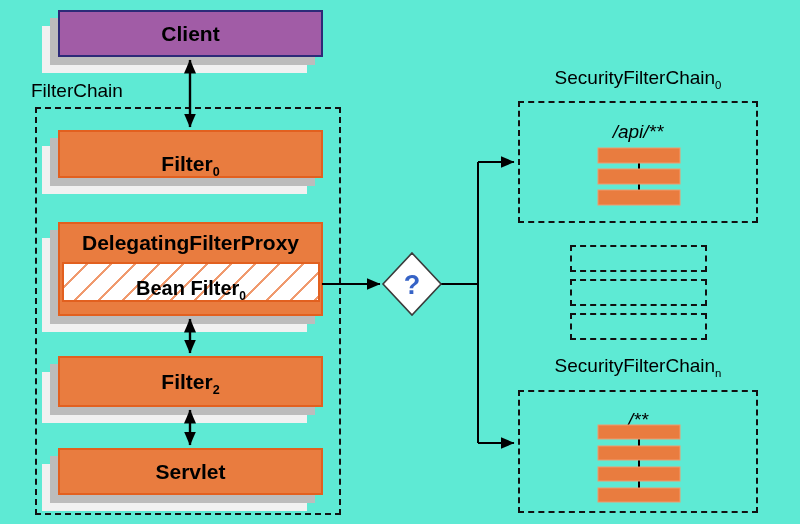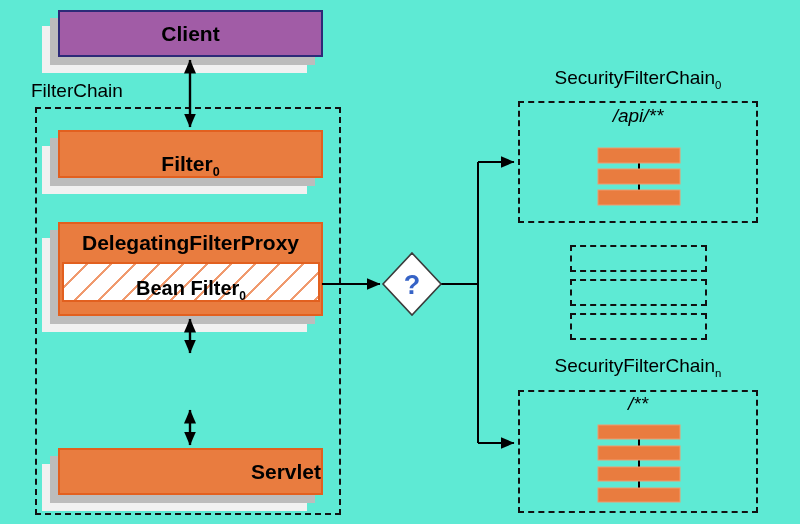--- a/index.html
+++ b/index.html
@@ -23,31 +23,31 @@
   .filter-top{top:130px;height:48px;align-items:flex-end;}
   .dfp{top:222px;height:94px;flex-direction:column;justify-content:flex-start;}
   .dfp-title{height:37px;display:flex;align-items:center;}
   .bean{
     position:absolute;left:2px;right:1px;top:38px;height:40px;box-sizing:border-box;
     border:2px solid var(--orange-border);
     background:repeating-linear-gradient(135deg,rgba(255,255,255,0) 0 15px,var(--orange-light) 15px 17px) #ffffff;
     display:flex;align-items:flex-end;justify-content:center;font-weight:bold;font-size:20px;
   }
   .filter-bottom{top:356px;height:51px;}
-  .servlet{top:448px;height:47px;justify-content:flex-end;}
+  .servlet{top:448px;height:47px;}
   .sub{font-size:0.60em;position:relative;top:0.42em;font-weight:inherit;}
   .dashed-frame{position:absolute;box-sizing:border-box;border:2px dashed var(--line);background:transparent;}
   .chain-frame{left:35px;top:107px;width:306px;height:408px;}
   .sec-frame-0{left:518px;top:101px;width:240px;height:122px;}
   .sec-frame-n{left:518px;top:390px;width:240px;height:123px;}
   .free-label{position:absolute;font-size:19px;line-height:1.1;white-space:nowrap;}
   .fc-label{left:31px;top:81px;}
   .sec-label-0{left:518px;top:68px;width:240px;text-align:center;}
   .sec-label-n{left:518px;top:356px;width:240px;text-align:center;}
-  .url-pattern{position:absolute;width:240px;text-align:center;font-style:italic;font-size:19px;}
+  .url-pattern{position:absolute;width:240px;text-align:center;font-style:italic;font-size:19px;margin-top:16px;}
   .url-0{left:518px;top:105px;}
   .url-n{left:518px;top:393px;}
   .ph-stack{position:absolute;left:570px;top:245px;width:137px;}
   .ph{box-sizing:border-box;width:137px;height:27px;margin-bottom:7px;border:2px dashed var(--line);}
   svg.overlay{position:absolute;left:0;top:0;width:800px;height:524px;pointer-events:none;}
   .conn{stroke:#000;stroke-width:2.4;fill:none;}
   .thin-conn{stroke:#000;stroke-width:2;fill:none;}
   .diamond{fill:#ffffff;stroke:#3b3b3b;stroke-width:1.6;}
   .qmark{font-family:"Liberation Sans",sans-serif;font-size:27px;font-weight:bold;fill:var(--question-blue);}
   .bar{fill:var(--orange);stroke:var(--orange-light);stroke-width:1;}
@@ -70,20 +70,23 @@
     <span><span>Filter</span><span class="sub">0</span></span>
   </div>
 
   <div class="solid-box dfp">
     <div class="dfp-title">DelegatingFilterProxy</div>
     <div class="bean">
       <span><span>Bean Filter</span><span class="sub">0</span></span>
     </div>
   </div>
 
+  <div class="solid-box filter-bottom">
+    <span><span>Filter</span><span class="sub">2</span></span>
+  </div>
 
   <div class="solid-box servlet">
     <span>Servlet</span>
   </div>
 
   <div class="free-label sec-label-0">
     <span>SecurityFilterChain</span><span class="sub">0</span>
   </div>
   <div class="dashed-frame sec-frame-0"></div>
   <div class="url-pattern url-0">/api/**</div>

